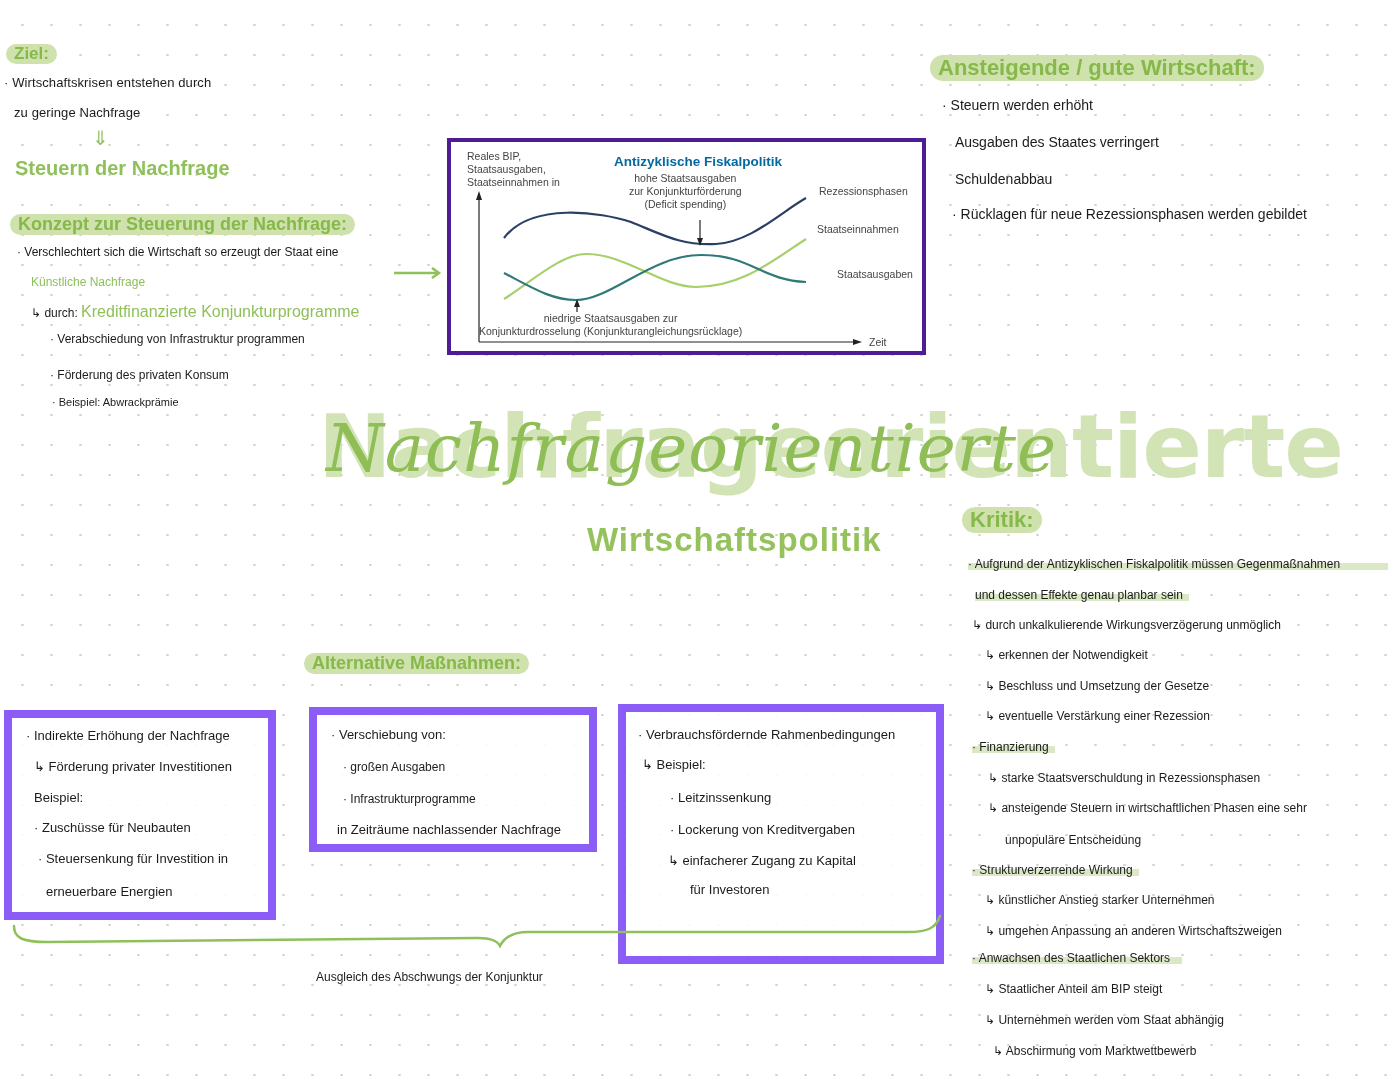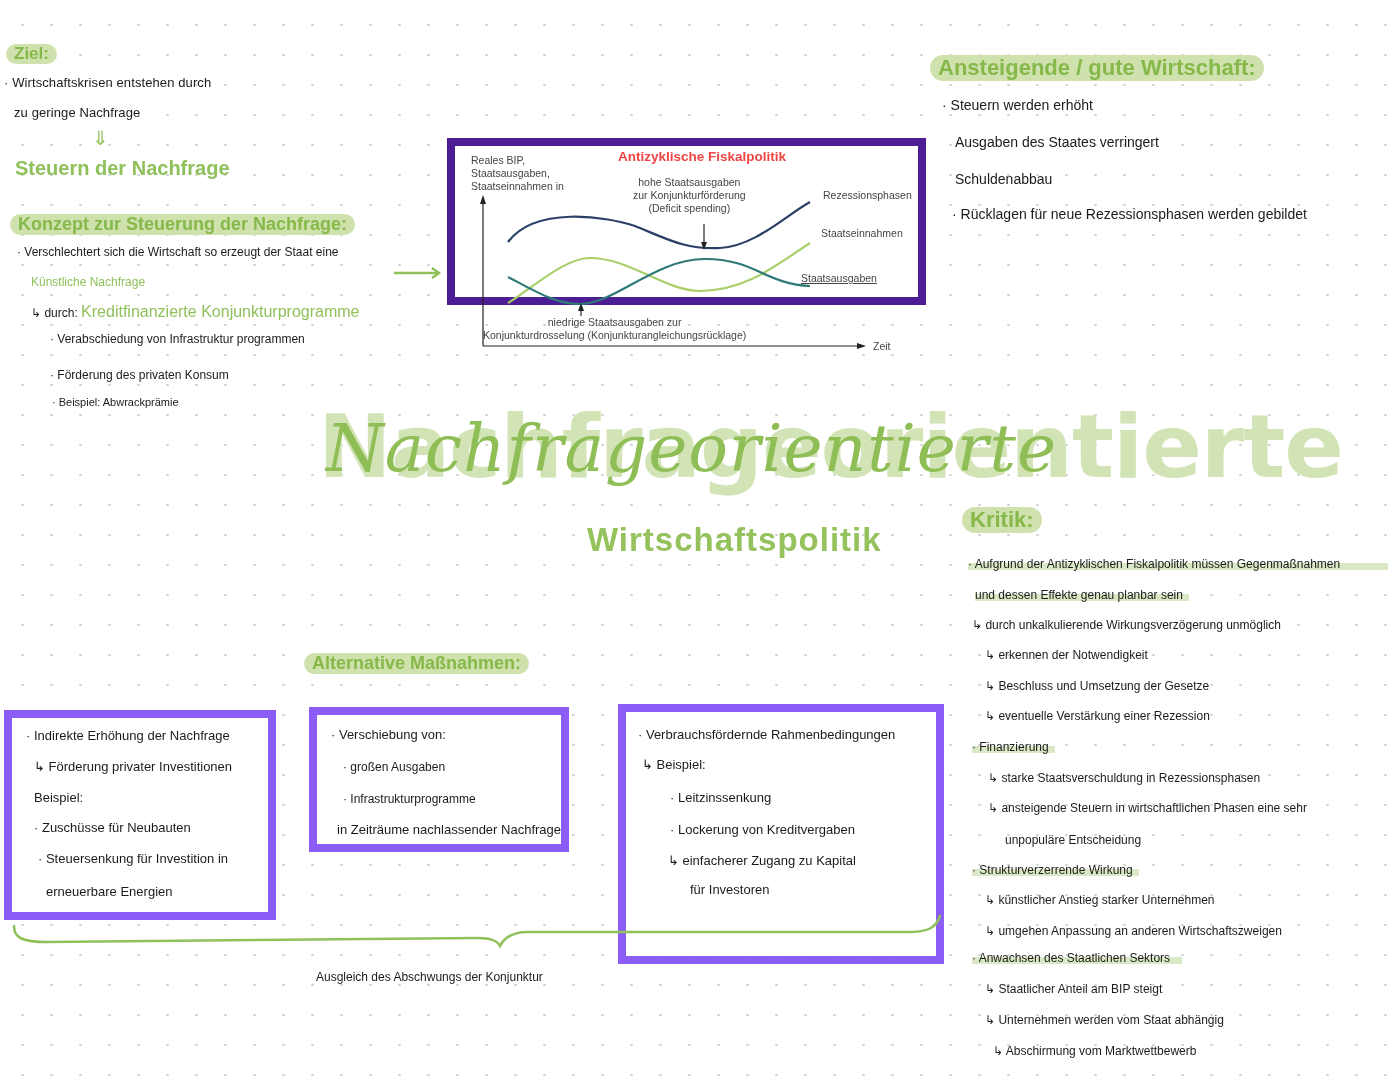--- a/index.html
+++ b/index.html
@@ -20,22 +20,22 @@
   .green { color:#8fc05a; }
   .txt { font-size:13px; letter-spacing:0.1px; }
   .txt-sm { font-size:12px; }
   .line-hl { background: linear-gradient(transparent 45%, #dbe8c6 45%, #dbe8c6 90%, transparent 90%); }
   .box {
     position:absolute; border:8px solid #8b5cf6; background:rgba(255,255,255,0.85);
     box-sizing:border-box;
   }
   .box .row { position:absolute; white-space:nowrap; font-size:13px; }
   .chart-frame {
-    position:absolute; left:447px; top:138px; width:479px; height:167px;
-    border:8px solid #4c1d95; box-sizing:border-box; background:#fff;
+    position:absolute; left:447px; top:138px; width:479px; height:217px;
+    border:4px solid #4c1d95; box-sizing:border-box; background:#fff;
   }
   .chart-frame .lbl { position:absolute; font-size:10.5px; color:#444; white-space:nowrap; line-height:13px; }
   .title-big {
     position:absolute; left:318px; top:395px; font-size:88px; font-weight:bold;
     color:#d2e4b6; letter-spacing:-1px; font-family:"DejaVu Sans", sans-serif;
   }
   .title-script {
     position:absolute; left:326px; top:410px; font-size:66px; color:#8ebe55;
     font-family:"DejaVu Serif", serif; font-style:italic; letter-spacing:1px;
   }
@@ -72,29 +72,29 @@
   <line x1="2" y1="9" x2="46" y2="9" stroke="#8fc05a" stroke-width="2.5"></line>
   <polyline points="40,4 47,9 40,14" fill="none" stroke="#8fc05a" stroke-width="2.5"></polyline>
 </svg>
 
 <div class="chart-frame">
   <div class="lbl" style="left:16px;top:8px;">
     <div>Reales BIP,</div>
     <div>Staatsausgaben,</div>
     <div>Staatseinnahmen in</div>
   </div>
-  <div class="lbl" style="left:163px;top:4px;font-size:13.5px;font-weight:bold;color:#ef4444;">Antizyklische Fiskalpolitik</div>
+  <div class="lbl" style="left:163px;top:13px;font-size:13.5px;font-weight:bold;color:#0369a1;">Antizyklische Fiskalpolitik</div>
   <div class="lbl" style="left:178px;top:30px;text-align:center;">
     <div>hohe Staatsausgaben</div>
     <div>zur Konjunkturförderung</div>
     <div>(Deficit spending)</div>
   </div>
   <div class="lbl" style="left:368px;top:43px;">Rezessionsphasen</div>
   <div class="lbl" style="left:366px;top:81px;">Staatseinnahmen</div>
-  <div class="lbl" style="left:346px;top:126px;text-decoration:underline;">Staatsausgaben</div>
+  <div class="lbl" style="left:386px;top:126px;">Staatsausgaben</div>
   <div class="lbl" style="left:28px;top:170px;text-align:center;">
     <div>niedrige Staatsausgaben zur</div>
     <div>Konjunkturdrosselung (Konjunkturangleichungsrücklage)</div>
   </div>
   <div class="lbl" style="left:418px;top:194px;">Zeit</div>
   <svg style="position:absolute;left:0;top:0;" width="471" height="209">
 
     <line x1="28" y1="200" x2="28" y2="52" stroke="#222" stroke-width="1.2"></line>
     <polygon points="25,58 28,49 31,58" fill="#222"></polygon>
     <line x1="28" y1="200" x2="405" y2="200" stroke="#222" stroke-width="1.2"></line>
@@ -152,21 +152,21 @@
 
 <div class="box" style="left:4px;top:710px;width:272px;height:210px;">
   <div class="row" style="left:14px;top:10px;">· Indirekte Erhöhung der Nachfrage</div>
   <div class="row" style="left:22px;top:41px;">↳ Förderung privater Investitionen</div>
   <div class="row" style="left:22px;top:72px;">Beispiel:</div>
   <div class="row" style="left:22px;top:102px;">· Zuschüsse für Neubauten</div>
   <div class="row" style="left:26px;top:133px;">· Steuersenkung für Investition in</div>
   <div class="row" style="left:34px;top:166px;">erneuerbare Energien</div>
 </div>
 
-<div class="box" style="left:309px;top:707px;width:260px;height:145px;padding-left:40px;">
+<div class="box" style="left:309px;top:707px;width:288px;height:145px;padding-left:40px;">
   <div class="row" style="left:14px;top:12px;">· Verschiebung von:</div>
   <div class="row" style="left:26px;top:45px;font-size:12px;">· großen Ausgaben</div>
   <div class="row" style="left:26px;top:77px;font-size:12px;">· Infrastrukturprogramme</div>
   <div class="row" style="left:20px;top:107px;">in Zeiträume nachlassender Nachfrage</div>
 </div>
 
 <div class="box" style="left:618px;top:704px;width:326px;height:260px;">
   <div class="row" style="left:12px;top:15px;">· Verbrauchsfördernde Rahmenbedingungen</div>
   <div class="row" style="left:16px;top:45px;">↳ Beispiel:</div>
   <div class="row" style="left:44px;top:78px;">· Leitzinssenkung</div>

